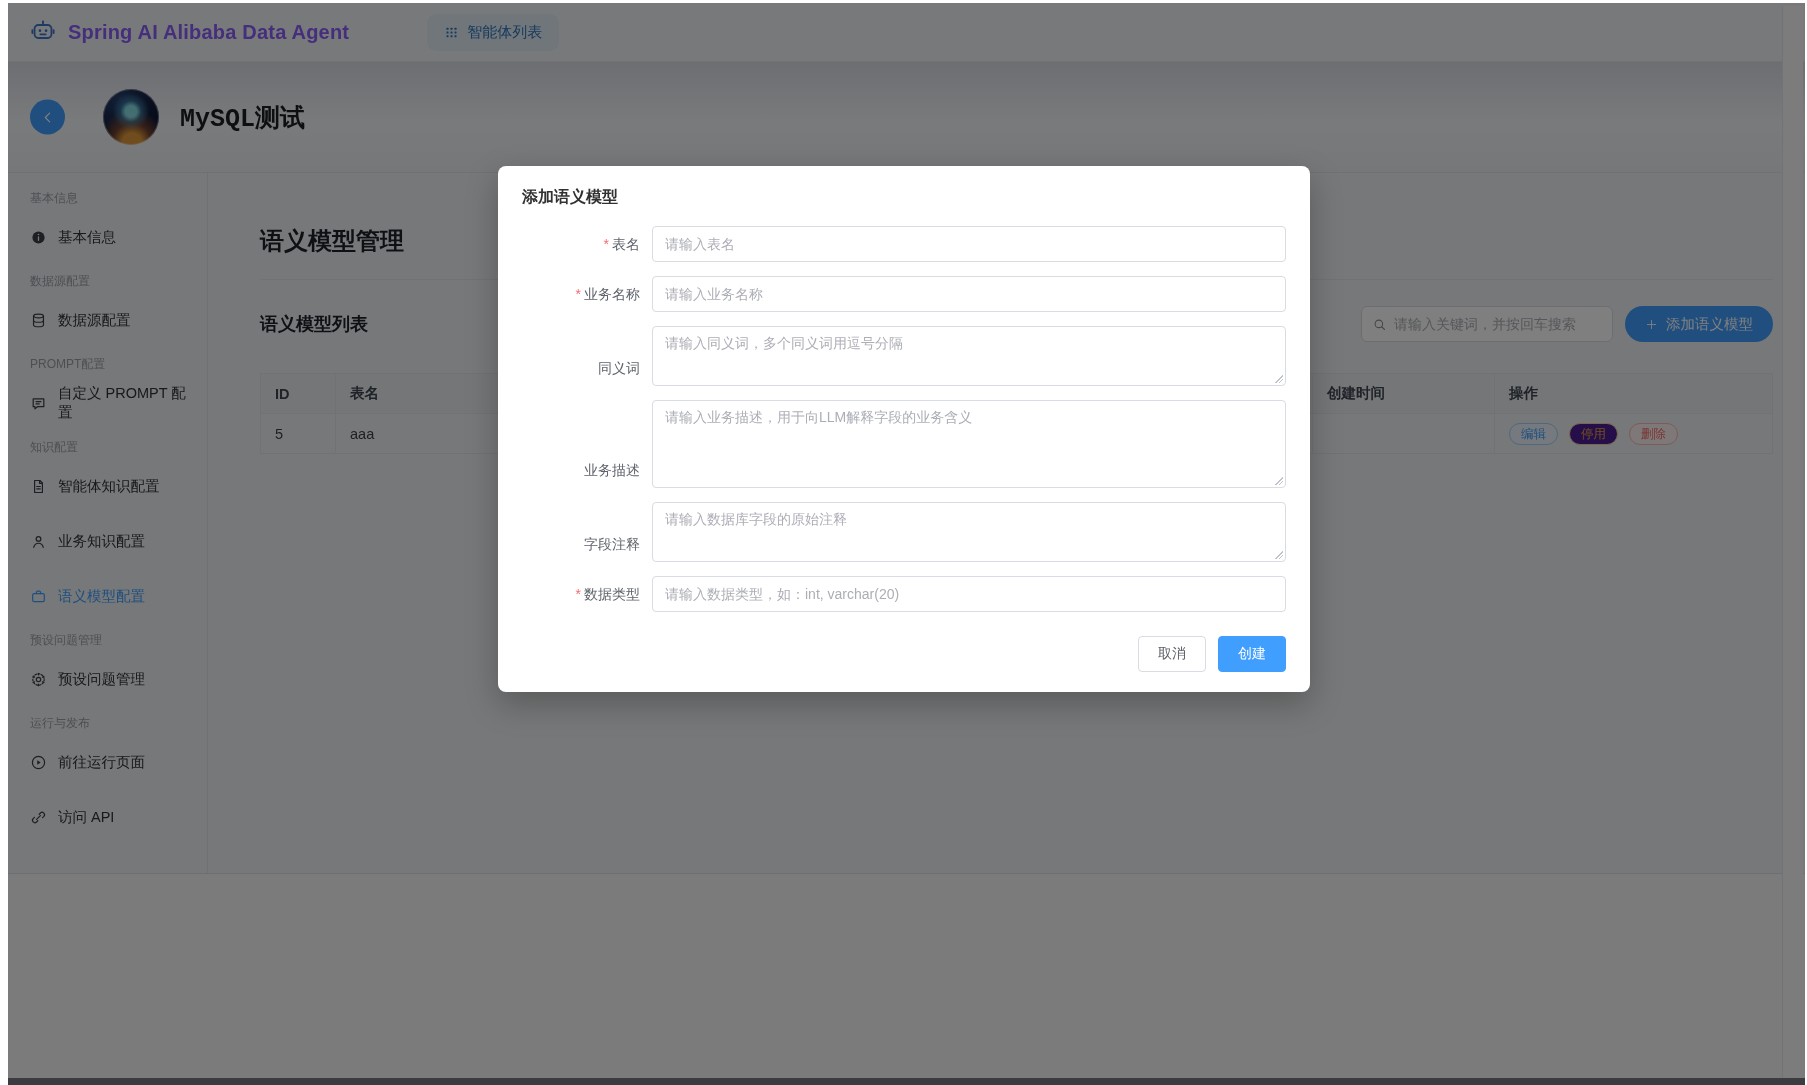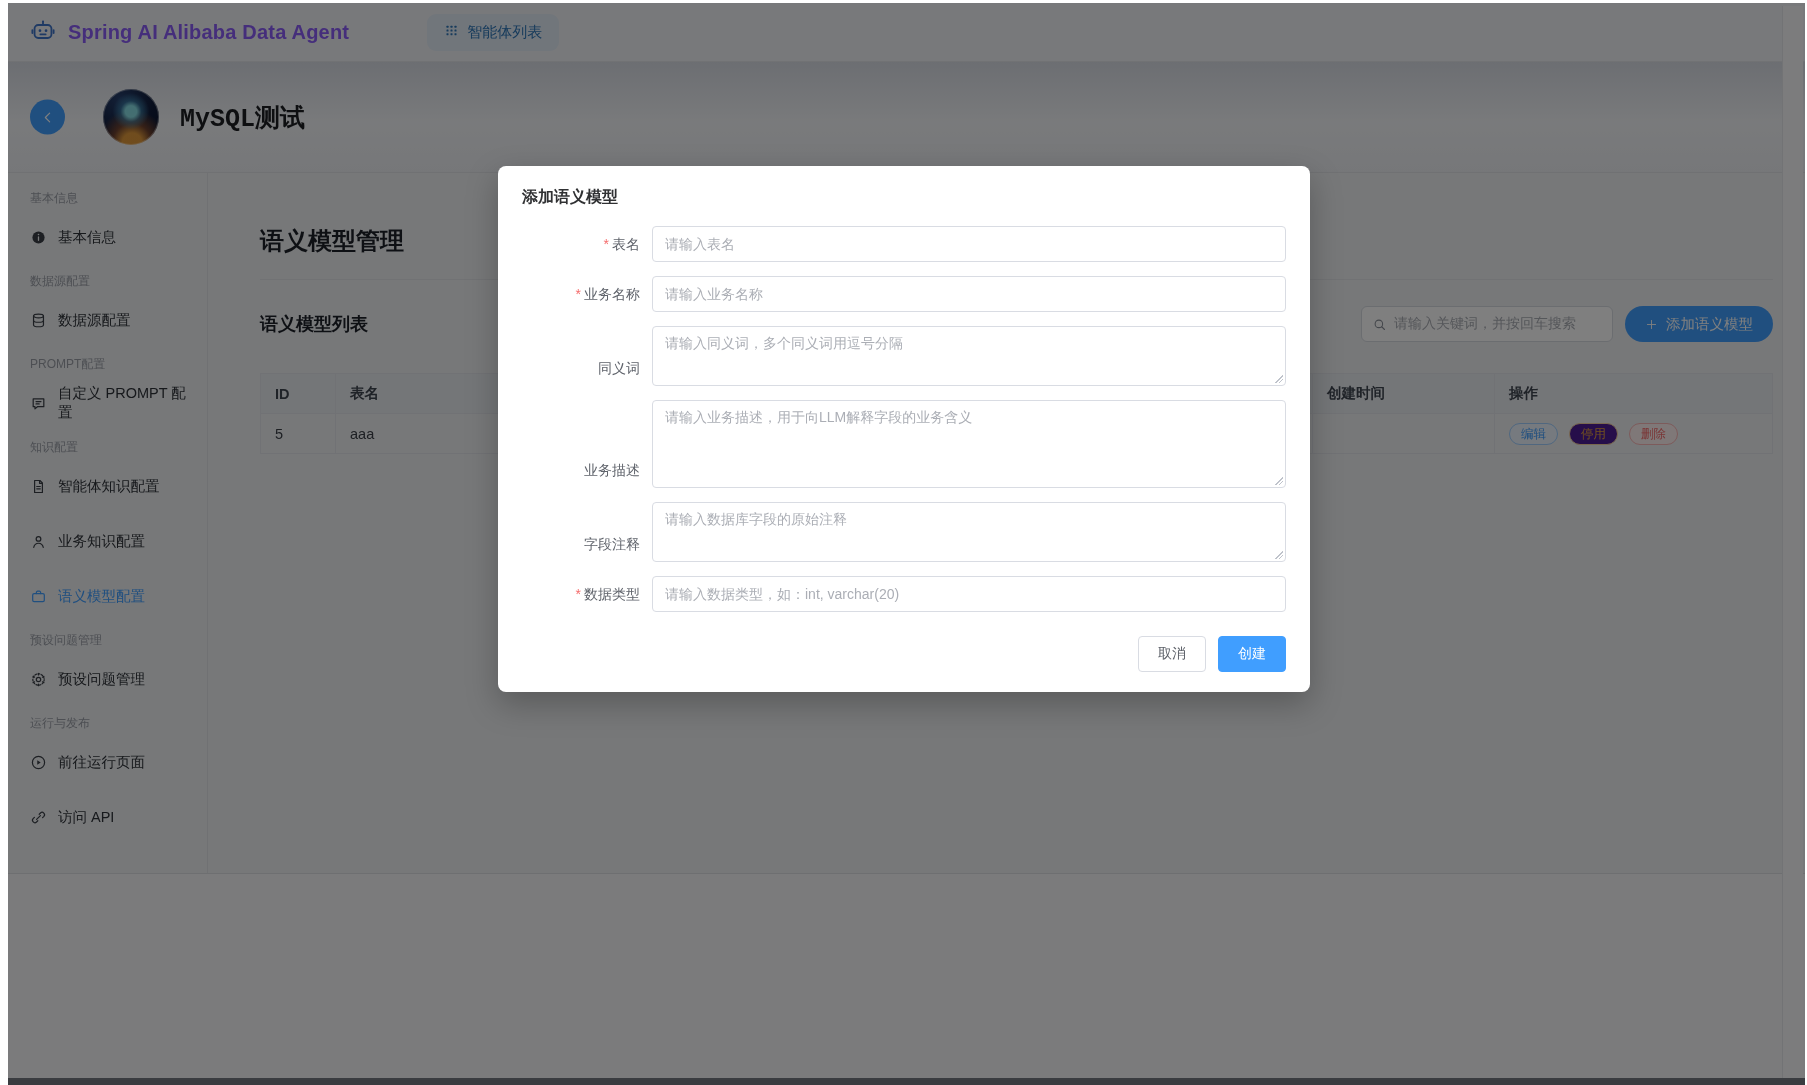--- a/index.html
+++ b/index.html
@@ -16,21 +16,21 @@
   .app{position:absolute;left:8px;top:3px;right:2px;bottom:0;}
 
   
   .topbar{
     height:59px;background:#f1f3f6;border-bottom:1px solid #e2e4e8;
     display:flex;align-items:center;padding-left:22px;box-sizing:border-box;
   }
   .logo{font-size:26px;color:#3e74c9;margin-right:12px;}
   .app-title{font-size:20px;font-weight:700;color:#8b5cf6;letter-spacing:.2px;}
   .agent-list-btn{
-    margin-left:78px;display:inline-flex;align-items:flex-start;gap:8px;
+    margin-left:78px;display:inline-flex;align-items:center;gap:8px;
     background:#e2ecf7;color:#2f77b8;border:none;border-radius:9px;
     padding:9px 17px;font-size:15px;font-family:inherit;cursor:pointer;
   }
   .agent-list-btn .icon{font-size:15px;}
 
   
   .hero{
     height:110px;position:relative;
     background:linear-gradient(180deg,#d9dde5 0%,#f3f5f8 55%,#edeff3 100%);
     border-bottom:1px solid #e0e2e6;
@@ -77,21 +77,21 @@
   .list-row{margin-top:26px;height:36px;display:flex;align-items:center;}
   .list-title{margin:0;font-size:18px;font-weight:700;color:#1d2129;}
   .list-row .spacer{flex:1;}
   .search-box{
     width:252px;height:36px;background:#fff;border:1px solid #d6dae0;border-radius:6px;
     display:flex;align-items:center;padding:0 10px;box-sizing:border-box;gap:7px;
   }
   .search-box .icon{font-size:15px;color:#8a8f98;}
   .search-box input{
     border:none;outline:none;background:transparent;flex:1;font-size:14px;
-    font-family:Liberation Mono, monospace;color:#303133;padding:0;
+    font-family:Liberation Sans, sans-serif;color:#303133;padding:0;
   }
   input::placeholder,textarea::placeholder{color:#abaeb5;}
   .add-btn{
     margin-left:12px;height:36px;border:none;border-radius:18px;background:#409eff;color:#fff;
     display:inline-flex;align-items:center;gap:8px;padding:0 20px;font-size:14.5px;
     font-family:inherit;cursor:pointer;
   }
   .add-btn .icon{font-size:13px;}
 
   

